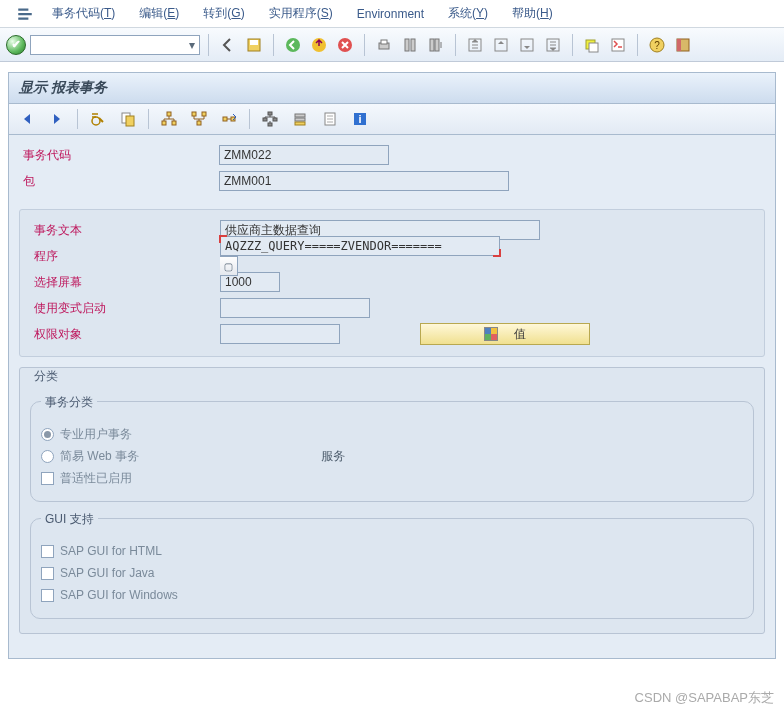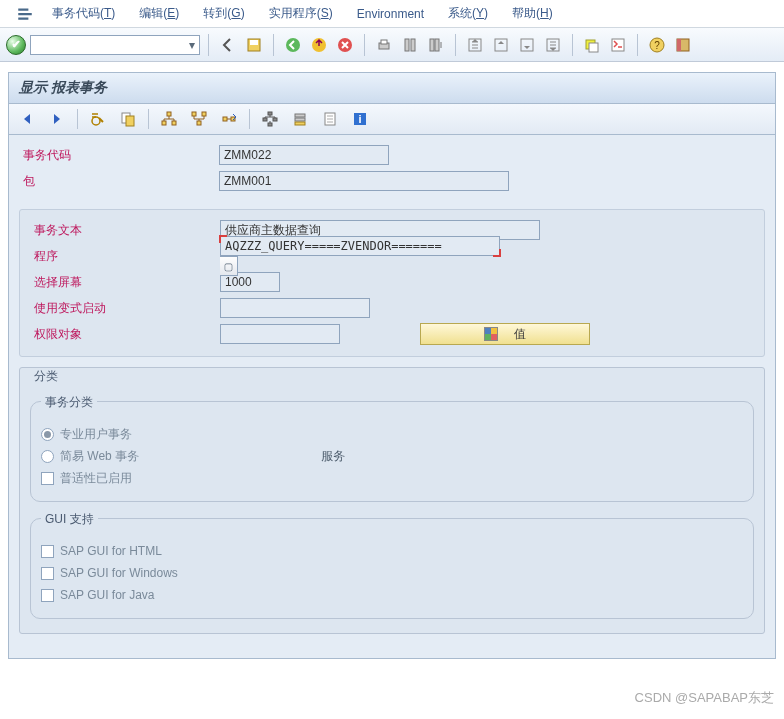--- a/index.html
+++ b/index.html
@@ -466,25 +466,25 @@
 
     <div class="inner-group" style="margin-top:16px">
       <span class="legend">GUI 支持</span>
       <div style="margin-top:-8px">
         <div class="check-row">
           <div class="checkbox"></div>
           <span>SAP GUI for HTML</span>
         </div>
         <div class="check-row">
           <div class="checkbox"></div>
-          <span>SAP GUI for Windows</span>
+          <span>SAP GUI for Java</span>
         </div>
         <div class="check-row">
           <div class="checkbox"></div>
-          <span>SAP GUI for Java</span>
+          <span>SAP GUI for Windows</span>
         </div>
       </div>
     </div>
   </div>
 
 </div>
 
 <div class="watermark">CSDN @SAPABAP东芝</div>
 
 </body></html>

